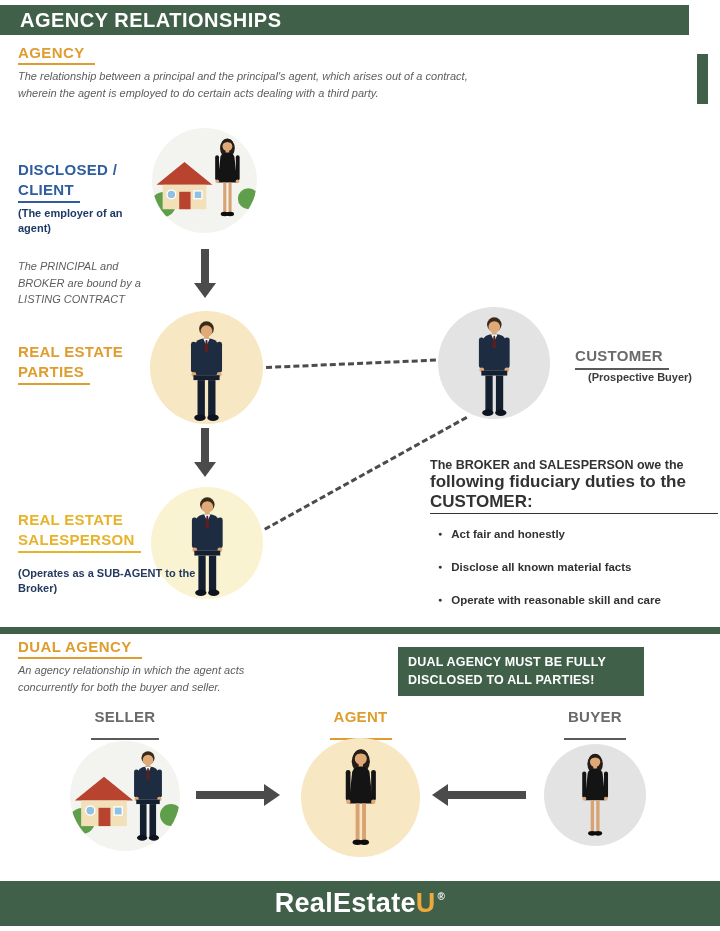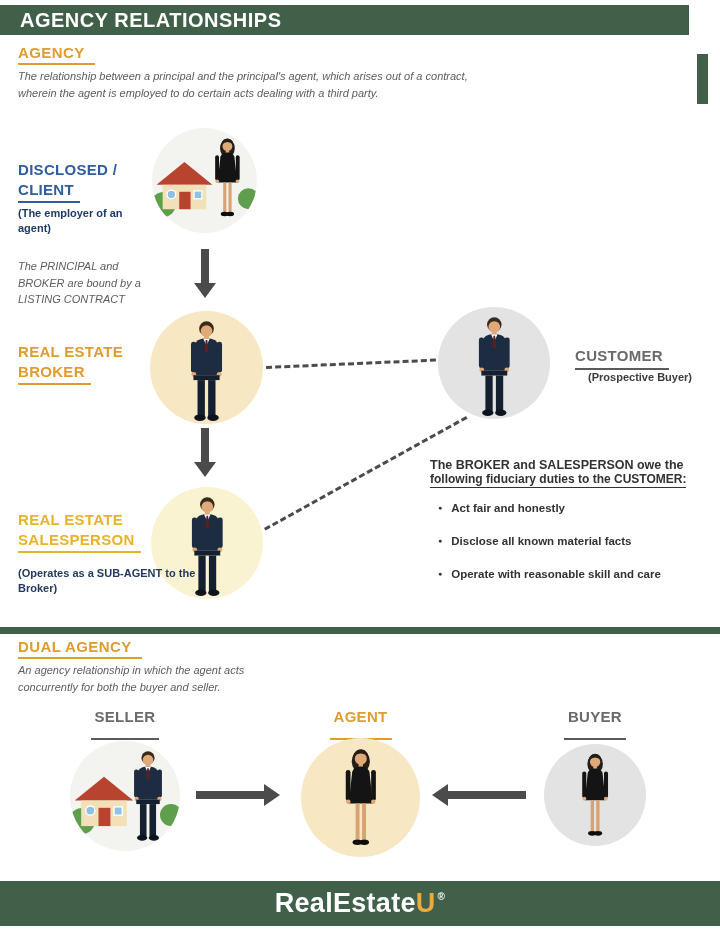--- a/index.html
+++ b/index.html
@@ -27,21 +27,21 @@
   .vstem{position:absolute;width:8px;background:#4b4b4b;}
   .vhead{position:absolute;width:0;height:0;border-left:11px solid transparent;border-right:11px solid transparent;border-top:15px solid #4b4b4b;}
   .hstem{position:absolute;height:8px;background:#4b4b4b;}
   .hhead-r{position:absolute;width:0;height:0;border-top:11px solid transparent;border-bottom:11px solid transparent;border-left:16px solid #4b4b4b;}
   .hhead-l{position:absolute;width:0;height:0;border-top:11px solid transparent;border-bottom:11px solid transparent;border-right:16px solid #4b4b4b;}
 
   .dash{position:absolute;border-top:3px dashed #4b4b4b;transform-origin:0 0;}
 
   .duties{position:absolute;left:430px;top:458px;width:288px;color:#323232;}
   .duties .l1{font-weight:bold;font-size:12.5px;}
-  .duties .l2{font-weight:bold;font-size:12px;}
+  .duties .l2{font-weight:bold;font-size:17px;}
   .duties .l2 .ul{display:inline-block;border-bottom:1.8px solid #323232;padding-bottom:1px;}
   .duties ul{list-style:none;margin:14px 0 0 8px;padding:0;}
   .duties li{font-size:11.5px;font-weight:600;margin-bottom:21px;}
   .duties li::before{content:"\25CF";font-size:7px;vertical-align:2px;margin-right:9px;}
 
   .divider{position:absolute;left:0;top:627px;width:720px;height:7px;background:#41604a;}
 
   .callout{position:absolute;left:398px;top:647px;width:228px;background:#41604a;color:#ffffff;font-weight:bold;font-size:12.5px;line-height:1.4;padding:7px 8px 7px 10px;letter-spacing:.2px;}
 
   .dual-label{position:absolute;font-weight:bold;font-size:15px;text-align:center;letter-spacing:.3px;}
@@ -125,21 +125,21 @@
   </div>
   <div class="sub-label" style="left:18px;top:206px;width:112px;color:#1f3a68;">(The employer of an agent)</div>
 
   <div class="idesc" style="left:18px;top:258px;width:125px;">The PRINCIPAL and BROKER are bound by a LISTING CONTRACT</div>
 
   <div class="vstem" style="left:201px;top:249px;height:35px;"></div>
   <div class="vhead" style="left:194px;top:283px;"></div>
 
   <div class="node-label" style="left:18px;top:342px;color:#df9c2f;">
     <div>REAL ESTATE</div>
-    <div class="ul" style="border-color:#df9c2f;">BROKER</div>
+    <div class="ul" style="border-color:#df9c2f;">PARTIES</div>
   </div>
   <div class="avatar" style="left:150px;top:311px;width:113px;height:113px;background:#f7e7c3;">
     <svg class="person" viewBox="0 0 60 130">
         <use href="#sym-man"></use>
       </svg>
   </div>
 
   <div class="dash" style="left:266px;top:366px;width:170px;transform:rotate(-2.5deg);"></div>
 
   <div class="avatar" style="left:438px;top:307px;width:112px;height:112px;background:#e3e3e3;">
@@ -180,20 +180,24 @@
     </ul>
   </div>
 
   <div class="divider"></div>
 
   <div class="sec-title" style="left:18px;top:638px;">
     <span class="ul">DUAL AGENCY</span>
   </div>
   <div class="idesc" style="left:18px;top:662px;width:265px;">An agency relationship in which the agent acts concurrently for both the buyer and seller.</div>
 
+  <div class="callout">
+    <div>DUAL AGENCY MUST BE FULLY</div>
+    <div>DISCLOSED TO ALL PARTIES!</div>
+  </div>
 
   <div class="dual-label" style="left:70px;top:708px;width:110px;color:#6a6a6a;">
     <span class="ul" style="border-color:#5a5a5a;">SELLER</span>
   </div>
   <div class="dual-label" style="left:301px;top:708px;width:119px;color:#df9c2f;">
     <span class="ul" style="border-color:#df9c2f;">AGENT</span>
   </div>
   <div class="dual-label" style="left:544px;top:708px;width:102px;color:#6a6a6a;">
     <span class="ul" style="border-color:#5a5a5a;">BUYER</span>
   </div>

